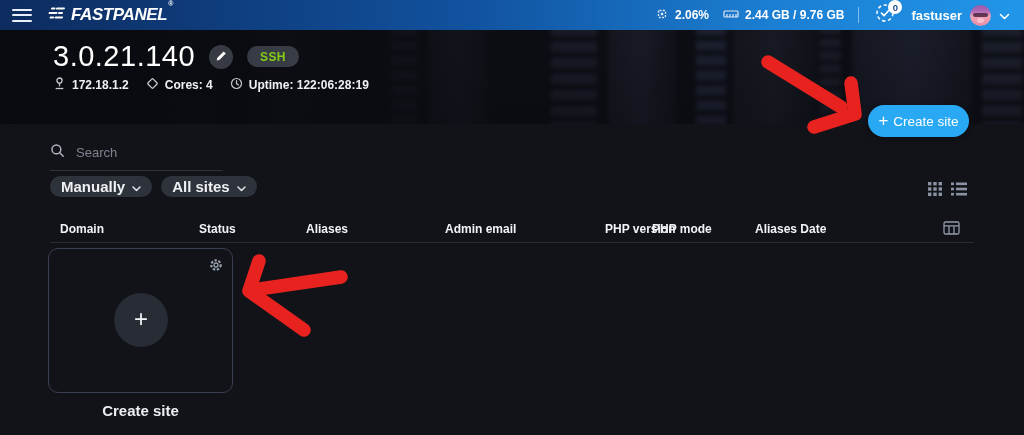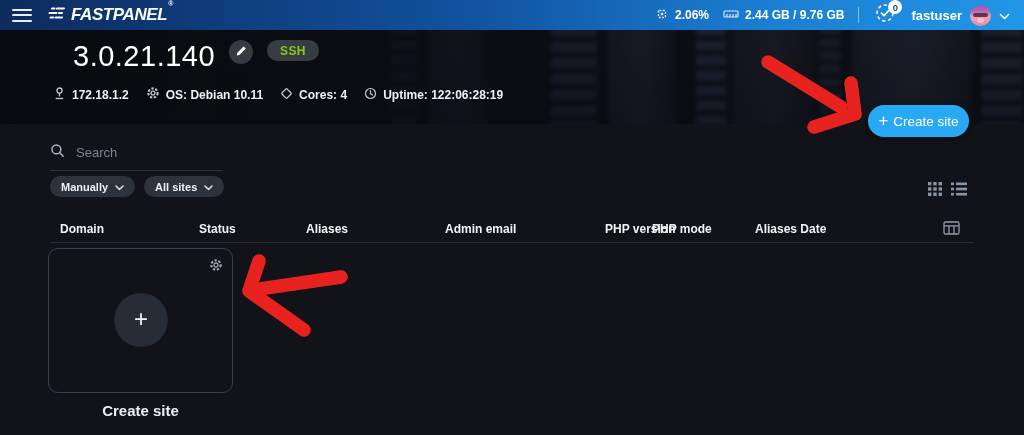--- a/index.html
+++ b/index.html
@@ -41,45 +41,45 @@
   .p6{left:612px;width:68px;background:linear-gradient(90deg,#252938,#2f3447,#1b1e2a);}
   .p7{left:700px;width:30px;background:repeating-linear-gradient(180deg,#394060 0 9px,#151825 9px 15px);}
   .p8{left:737px;width:84px;background:linear-gradient(90deg,#232633,#2d3141,#191c28);}
   .p9{left:823px;width:22px;background:repeating-linear-gradient(180deg,#2e3246 0 8px,#141722 8px 13px);}
   .p10{left:856px;width:120px;background:linear-gradient(90deg,#252938,#333850,#1f222e);}
   .p11{left:986px;width:40px;background:repeating-linear-gradient(180deg,#3a4058 0 10px,#161925 10px 16px);opacity:.85;}
   .shade{position:absolute;inset:0;
     background:linear-gradient(90deg,rgba(9,10,15,.93) 0,rgba(9,10,15,.78) 22%,rgba(9,10,15,.45) 48%,rgba(9,10,15,.35) 100%),
                linear-gradient(180deg,rgba(7,8,12,.3),rgba(7,8,12,.5));}
   .server-head{position:absolute;left:53px;top:10px;z-index:3;}
-  .title-row{display:flex;gap:14px;margin-left:20px;}
+  .title-row{display:flex;align-items:center;gap:14px;}
   .server-title{font-size:29px;color:#fff;letter-spacing:.5px;}
   .edit-btn{width:24px;height:24px;border-radius:50%;background:rgba(128,137,150,.38);
     display:flex;align-items:center;justify-content:center;cursor:pointer;}
   .ssh-btn{height:21px;padding:0 13px;border-radius:11px;background:rgba(128,137,150,.38);color:#84cc16;
     font-size:12px;font-weight:bold;display:flex;align-items:center;cursor:pointer;letter-spacing:.3px;}
-  .info-row{margin-top:13px;display:flex;align-items:center;gap:17px;}
+  .info-row{margin-top:3px;display:flex;align-items:center;gap:17px;}
   .info-item{display:flex;align-items:center;gap:6px;color:#eef0f3;font-size:12px;font-weight:bold;white-space:nowrap;}
   .info-item svg{opacity:.85;}
 
   
   .create-btn{position:absolute;left:868px;top:105px;width:101px;height:32px;border-radius:16.5px;z-index:6;
     background:var(--accent,#29a9f4);color:#fff;display:flex;align-items:center;justify-content:center;gap:5px;
     font-size:13.5px;cursor:pointer;box-shadow:0 1px 6px rgba(0,0,0,.35);}
   .create-btn .plus{font-size:17px;font-weight:400;line-height:1;position:relative;top:-1px;}
 
   
   .search{position:absolute;left:50px;top:143px;width:173px;display:flex;align-items:center;gap:9px;
     border-bottom:1px solid #2d323c;padding-bottom:8px;}
   .search input{background:transparent;border:none;outline:none;color:#dfe3e8;font-size:13px;width:100%;
     font-family:"Liberation Sans",sans-serif;}
   .search input::placeholder{color:#7d848f;}
   .filters{position:absolute;left:50px;top:176px;display:flex;gap:9px;}
   .pill{height:21px;padding:0 11px;border-radius:11px;background:#2d323b;color:#eef0f3;
-    font-size:11px;font-weight:bold;display:flex;align-items:center;gap:7px;cursor:pointer;white-space:nowrap;}
+    font-size:15px;font-weight:bold;display:flex;align-items:center;gap:7px;cursor:pointer;white-space:nowrap;}
   .views{position:absolute;left:928px;top:182px;display:flex;gap:9px;z-index:4;}
   .view-ico{cursor:pointer;}
 
   .thead{position:absolute;left:50px;top:218px;width:924px;height:25px;border-bottom:1px solid #262a33;}
   .th{position:absolute;top:4px;font-size:12px;font-weight:bold;color:#f2f3f6;white-space:nowrap;}
   .th0{left:10px;text-align:right;}.th1{left:149px;}.th2{left:256px;}.th3{left:395px;}.th4{left:535px;padding-left:20px;}.th5{left:602px;}.th6{left:705px;}
   .cols-ico{position:absolute;left:893px;top:3px;cursor:pointer;}
 
   .create-card{position:absolute;left:48px;top:248px;width:185px;height:145px;border:1px solid #394050;
     border-radius:10px;cursor:pointer;}
@@ -198,31 +198,20 @@
           <span>
             <svg width="13" height="14" viewBox="0 0 13 14">
                 <g stroke="#e8eaee" stroke-width="1.3" fill="none">
             <circle cx="6.5" cy="4.6" r="2.6"></circle>
                   <path d="M6.5 7.4v3"></path>
                   <path d="M2.7 12.5h7.6"></path>
                 </g>
               </svg>
           </span>
           <span>172.18.1.2</span>
-        </span>
-        <span class="info-item">
-          <span>
-            <svg width="14" height="14" viewBox="0 0 14 14">
-                <g stroke="#e8eaee" fill="none">
-            <circle cx="7" cy="7" r="4.6" stroke-width="2.1" stroke-dasharray="2.3 1.6"></circle>
-                  <circle cx="7" cy="7" r="1.9" stroke-width="1.3"></circle>
-                </g>
-              </svg>
-          </span>
-          <span>OS: Debian 10.11</span>
         </span>
         <span class="info-item">
           <span>
             <svg width="13" height="13" viewBox="0 0 13 13">
                 <rect x="2.9" y="2.9" width="7.2" height="7.2" rx="1" transform="rotate(45 6.5 6.5)" stroke="#e8eaee" stroke-width="1.3" fill="none"></rect>
               </svg>
           </span>
           <span>Cores: 4</span>
         </span>
         <span class="info-item">

